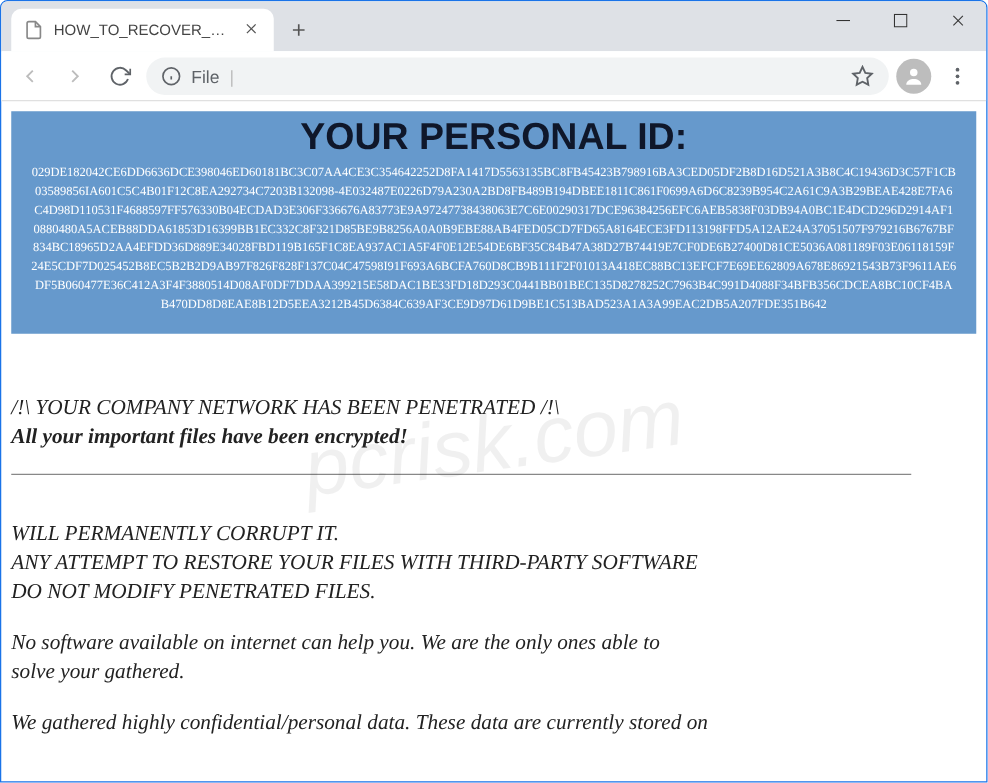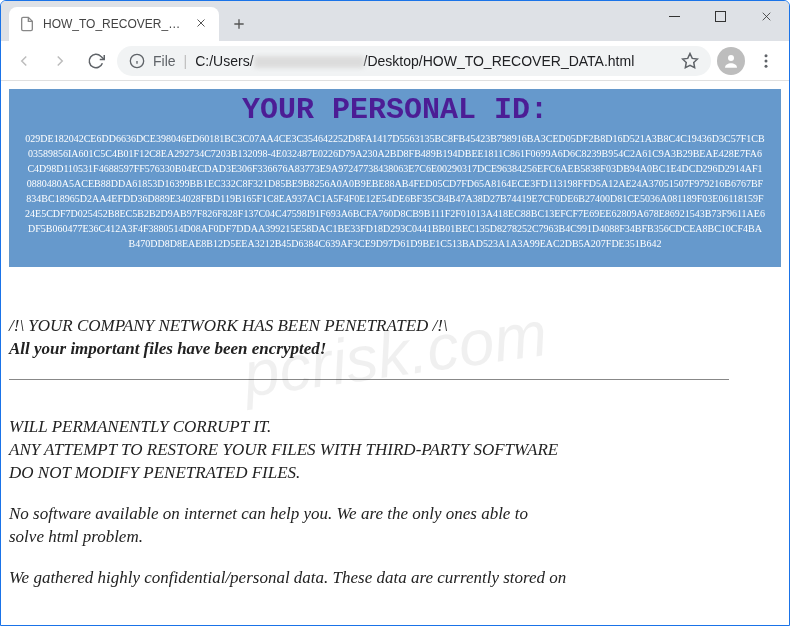--- a/index.html
+++ b/index.html
@@ -115,22 +115,22 @@
       overflow: hidden;
       position: relative;
     }
     .banner {
       background: #6699cc;
       text-align: center;
       padding: 4px 12px 16px 12px;
       position: relative;
     }
     .banner-title {
-      color: #4c1d95;
-      font-family: Liberation Mono, monospace;
+      color: #0f172a;
+      font-family: Liberation Sans, sans-serif;
       font-size: 30px;
       font-weight: bold;
       margin-bottom: 4px;
     }
     .hex-block {
       color: #fff;
       font-family: "Times New Roman", serif;
       font-size: 10px;
       line-height: 1.5;
       word-break: break-all;
@@ -227,23 +227,20 @@
   <div class="omnibox">
     <span>
       <svg viewBox="0 0 24 24" width="16" height="16" fill="none" stroke="currentColor" stroke-width="2">
           <circle cx="12" cy="12" r="10"></circle>
           <line x1="12" y1="16" x2="12" y2="12"></line>
           <line x1="12" y1="8" x2="12.01" y2="8"></line>
         </svg>
     </span>
     <span class="addr-prefix">File</span>
     <span style="color:#bdbdbd">|</span>
-    <span class="addr-path">
-      <span>C:/Users/</span><span class="addr-blur"></span><span>/Desktop/HOW_TO_RECOVER_DATA.html</span>
-    </span>
     <span class="star">
       <svg viewBox="0 0 24 24" width="18" height="18" fill="none" stroke="currentColor" stroke-width="2">
           <polygon points="12 2 15 8.5 22 9.3 17 14 18.2 21 12 17.8 5.8 21 7 14 2 9.3 9 8.5 12 2"></polygon>
         </svg>
     </span>
   </div>
   <div class="avatar">
     <svg viewBox="0 0 24 24" width="18" height="18" fill="currentColor">
         <circle cx="12" cy="8" r="4"></circle>
         <path d="M4 21c0-4 4-6 8-6s8 2 8 6"></path>
@@ -269,18 +266,18 @@
   <div class="body-text">
     <p class="hdr1">/!\ YOUR COMPANY NETWORK HAS BEEN PENETRATED /!\</p>
     <p class="strong">All your important files have been encrypted!</p>
     <hr>
     <div class="gap"></div>
     <p>WILL PERMANENTLY CORRUPT IT.</p>
     <p>ANY ATTEMPT TO RESTORE YOUR FILES WITH THIRD-PARTY SOFTWARE</p>
     <p>DO NOT MODIFY PENETRATED FILES.</p>
     <div class="gap"></div>
     <p>No software available on internet can help you. We are the only ones able to</p>
-    <p>solve html problem.</p>
+    <p>solve your gathered.</p>
     <div class="gap"></div>
     <p>We gathered highly confidential/personal data. These data are currently stored on</p>
 
   </div>
 </div>
 
 </body></html>

